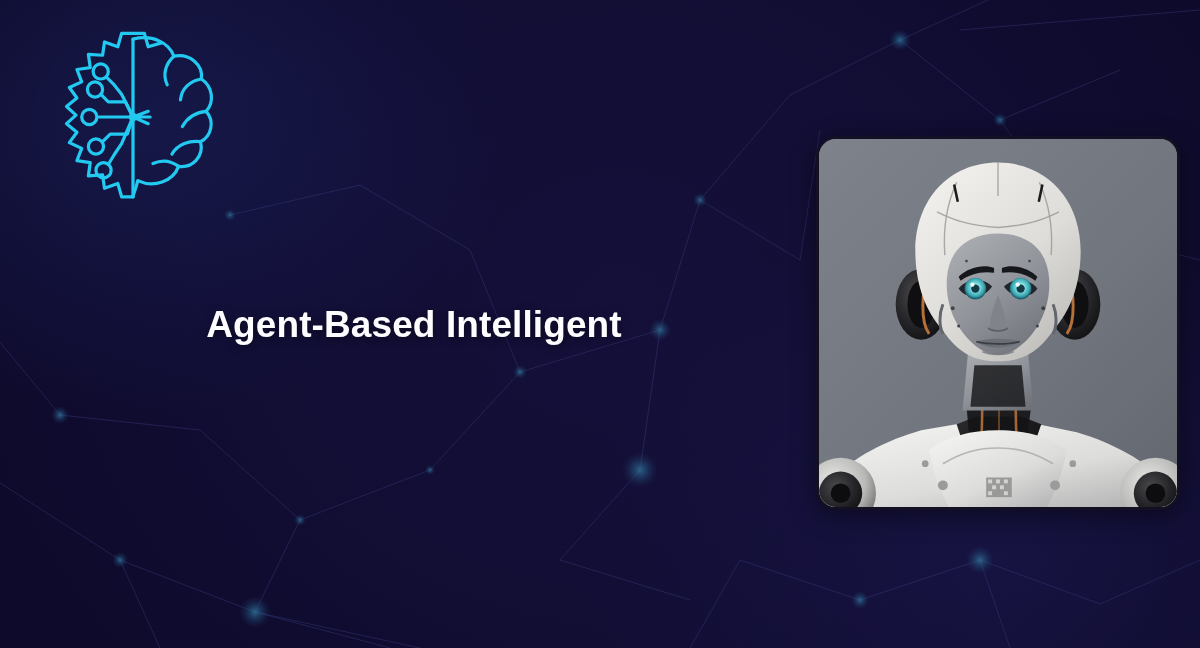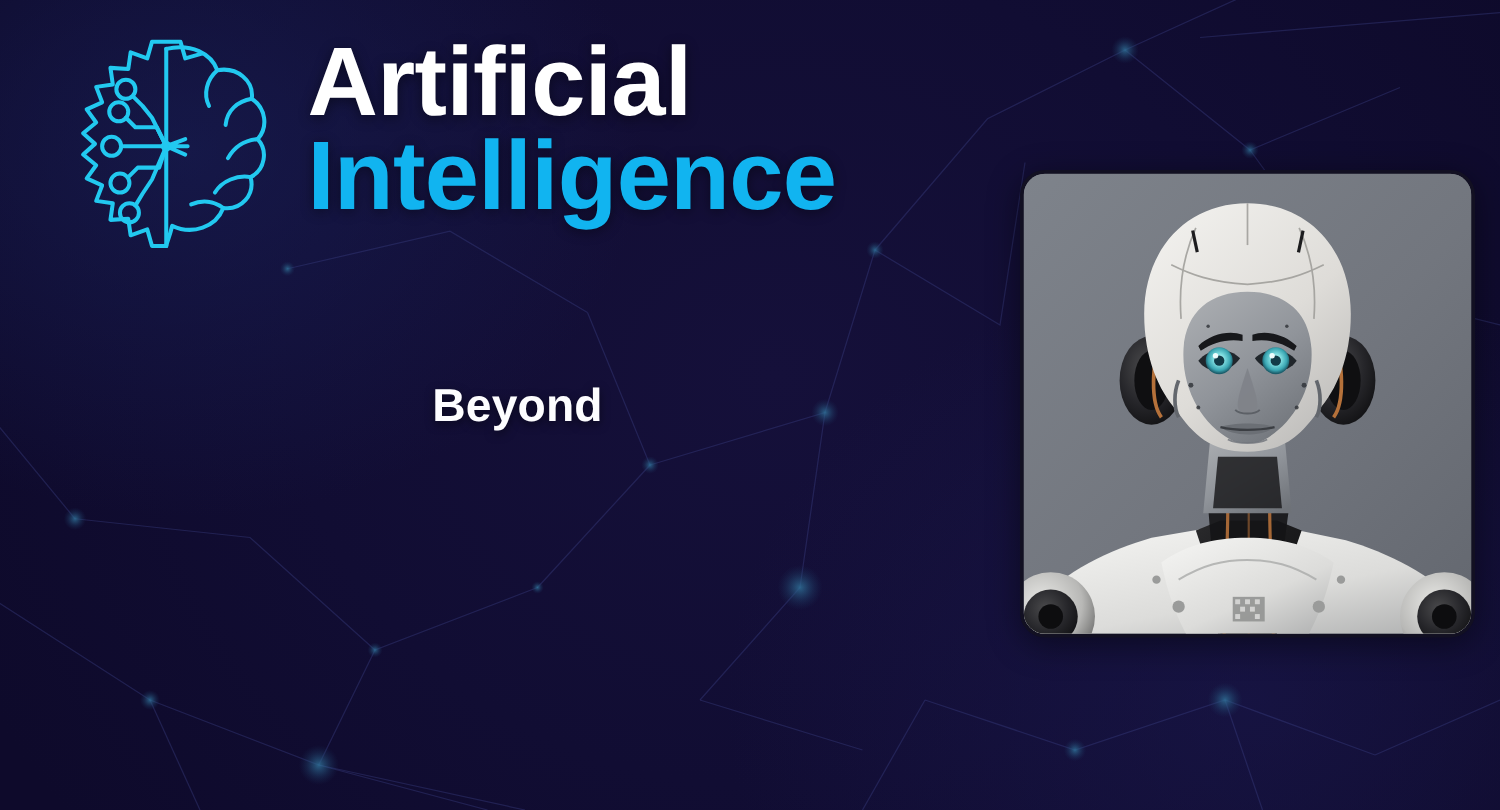--- a/index.html
+++ b/index.html
@@ -155,27 +155,23 @@
       <path d="M100 100 L88 128 L80 140 L74 150"></path>
 
       <circle cx="66" cy="52" r="8"></circle>
       <circle cx="60" cy="71" r="8"></circle>
       <circle cx="54" cy="100" r="8"></circle>
       <circle cx="61" cy="131" r="8"></circle>
       <circle cx="69" cy="156" r="8"></circle>
     </g>
   </svg>
 
-  <div id="headline">
-    <span class="ln l1">Artificial</span>
-    <span class="ln l2">Intelligence</span>
-  </div>
 
   <div id="subtitle">
-    <span class="sline">Beyond</span>
+    <span class="sline">Agent-Based Intelligent</span>
   </div>
 
   <div id="photo-card">
     <svg viewBox="0 0 364 374" preserveAspectRatio="xMidYMid slice">
       <defs>
         <linearGradient id="bg" x1="0" y1="0" x2="1" y2="1">
           <stop offset="0%" stop-color="#7e838b"></stop>
           <stop offset="55%" stop-color="#72767e"></stop>
           <stop offset="100%" stop-color="#63676f"></stop>
         </linearGradient>

